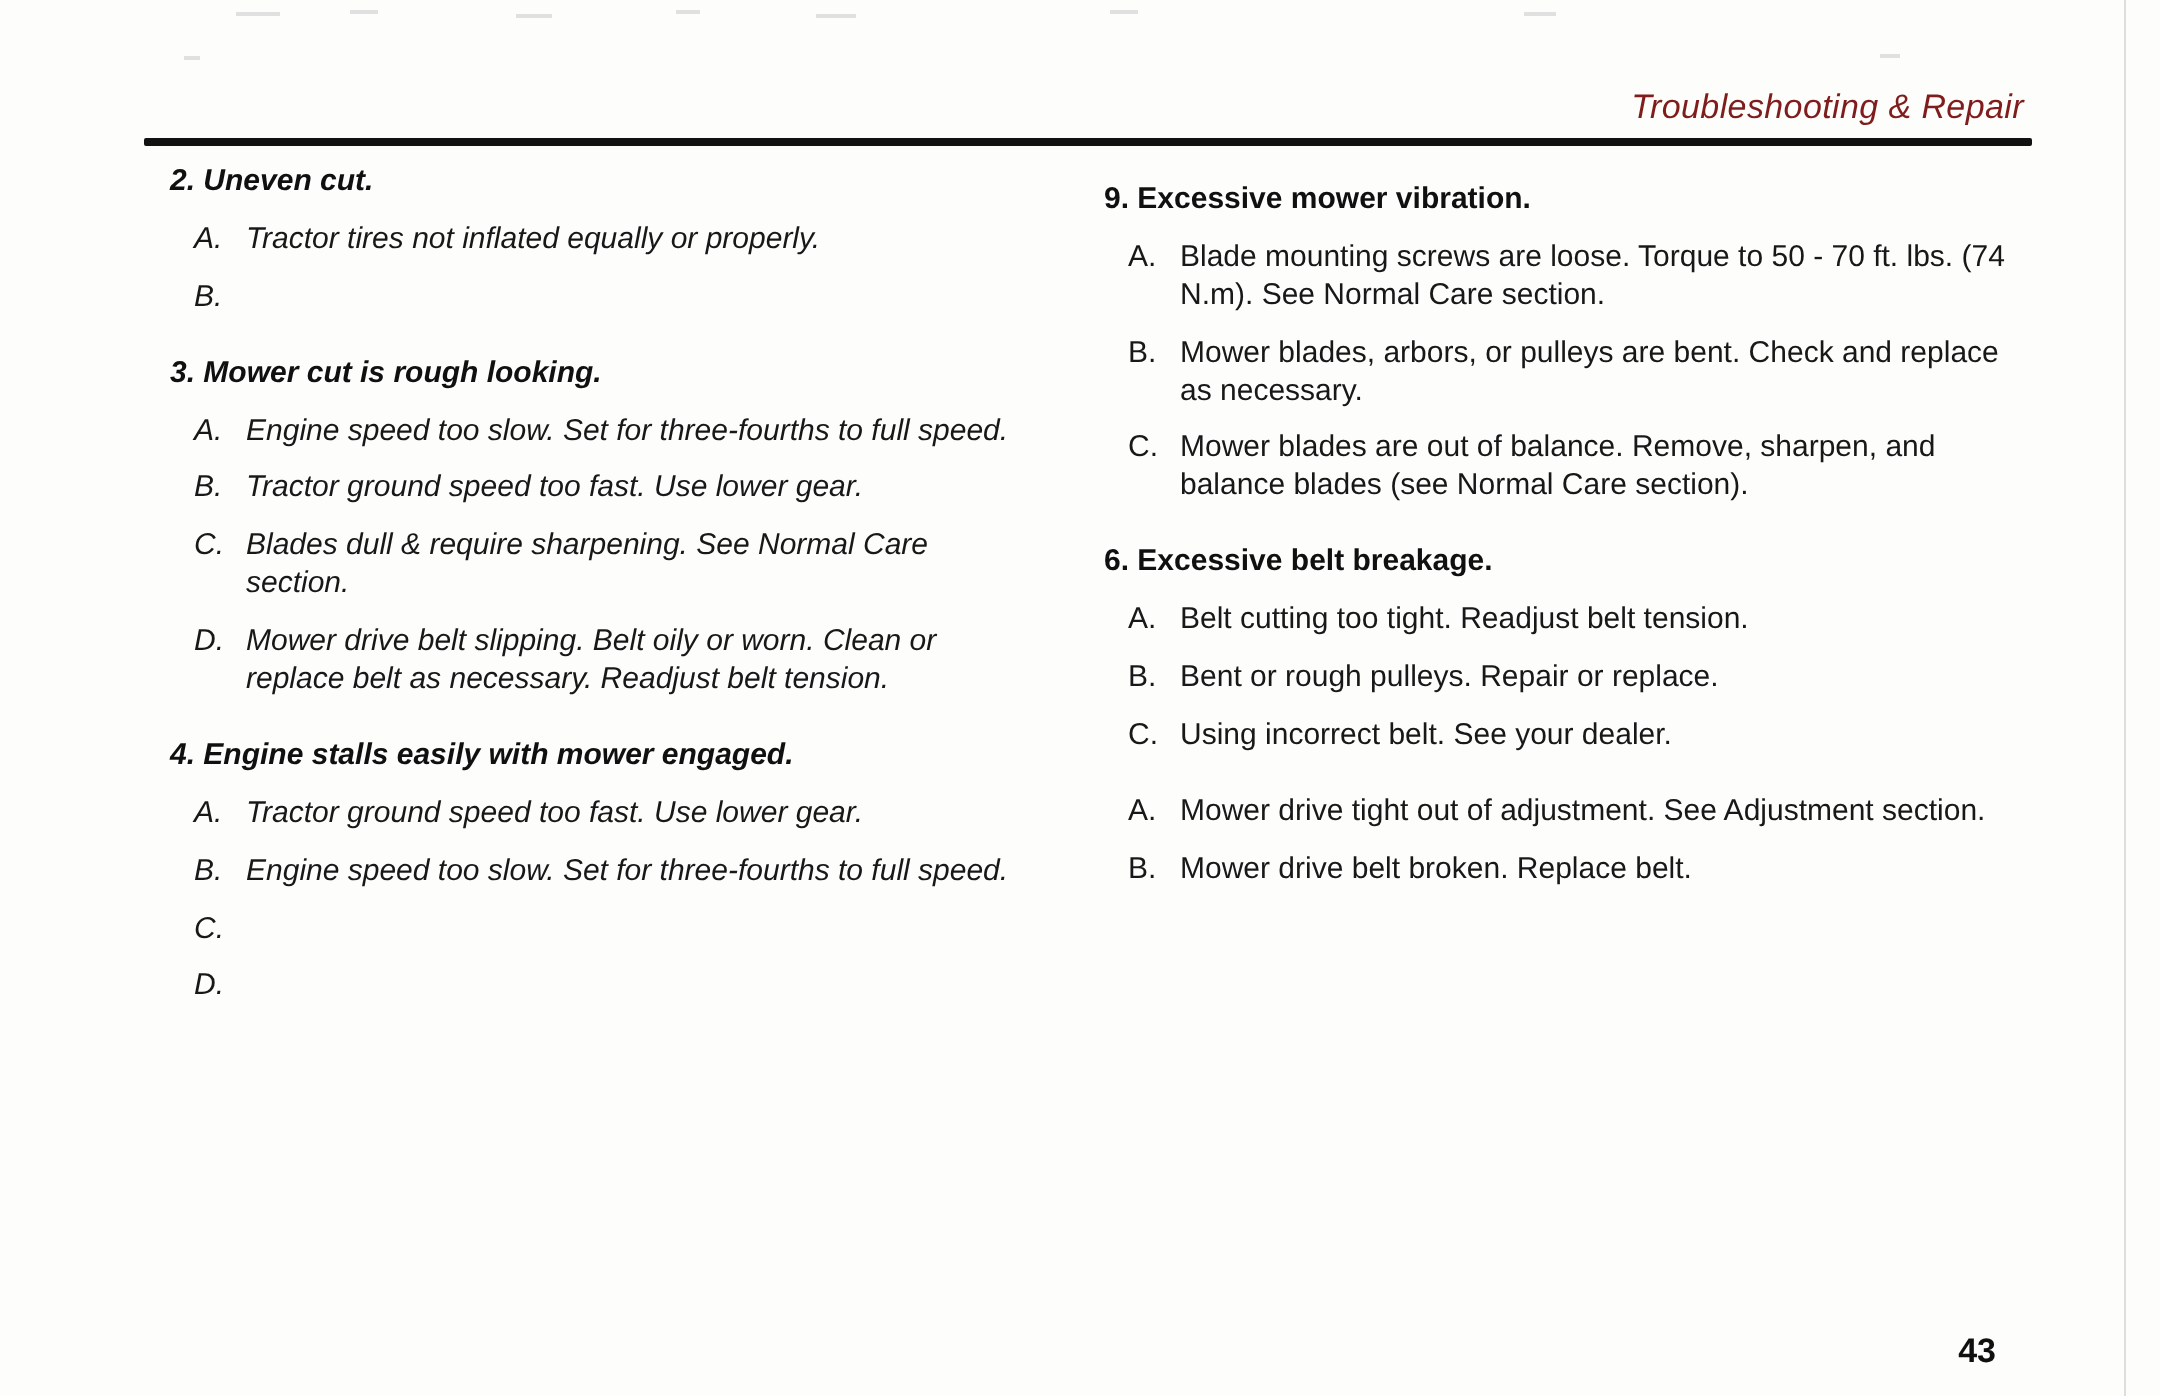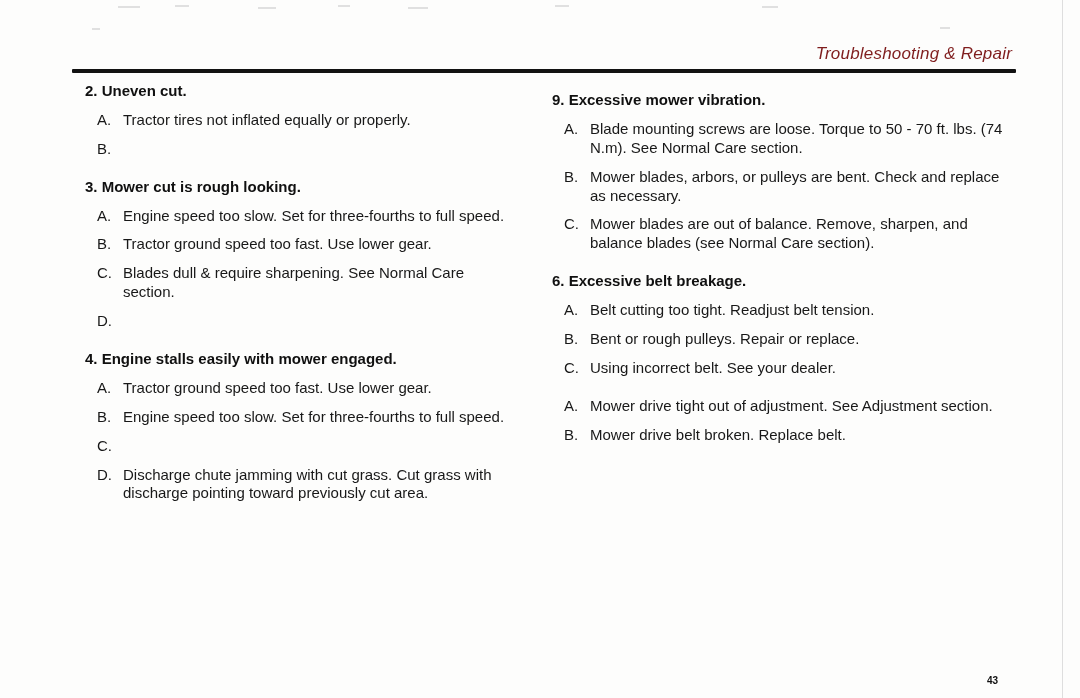--- a/index.html
+++ b/index.html
@@ -52,21 +52,21 @@
     background: #121212;
     border-radius: 1px;
   }
   .columns {
     position: absolute;
     top: 82px;
     left: 85px;
     display: flex;
   }
   .col { font-size: 15px; line-height: 1.26; }
-  .col-left  { width: 445px; }
+  .col-left  { width: 445px; font-style: italic; }
   .col-right { width: 465px; margin-left: 22px; padding-top: 9px; }
   .section { margin-bottom: 19px; }
   .heading {
     font-weight: bold;
     font-size: 15px;
     margin: 0 0 10px 0;
     color: #101010;
   }
   .item {
     display: flex;
@@ -77,21 +77,21 @@
     color: #181818;
   }
   .txt { flex: 1; }
   .col-left .txt  { max-width: 385px; }
   .col-right .txt { max-width: 428px; }
   .page-number {
     position: absolute;
     bottom: 12px;
     right: 82px;
     font-weight: bold;
-    font-size: 10px;
+    font-size: 17px;
     color: #101010;
   }
 </style>
 </head>
 <body>
 
 <div class="page">
 
   <div class="artifact dash" style="left:118px; top:6px; width:22px;"></div>
   <div class="artifact dash" style="left:175px; top:5px; width:14px;"></div>
@@ -131,39 +131,39 @@
         <div class="item">
           <span class="lbl">B.</span>
           <span class="txt">Tractor ground speed too fast. Use lower gear.</span>
         </div>
         <div class="item">
           <span class="lbl">C.</span>
           <span class="txt">Blades dull &amp; require sharpening. See Normal Care section.</span>
         </div>
         <div class="item">
           <span class="lbl">D.</span>
+          <span class="txt">Mower drive belt slipping. Belt oily or worn. Clean or replace belt as necessary. Readjust belt tension.</span>
         </div>
       </div>
 
       <div class="section">
         <div class="heading">4. Engine stalls easily with mower engaged.</div>
         <div class="item">
           <span class="lbl">A.</span>
           <span class="txt">Tractor ground speed too fast. Use lower gear.</span>
         </div>
         <div class="item">
           <span class="lbl">B.</span>
           <span class="txt">Engine speed too slow. Set for three-fourths to full speed.</span>
         </div>
         <div class="item">
           <span class="lbl">C.</span>
         </div>
         <div class="item">
           <span class="lbl">D.</span>
-          <span class="txt">Discharge chute jamming with cut grass. Cut grass with discharge pointing toward previously cut area.</span>
         </div>
       </div>
 
     </div>
 
     <div class="col col-right">
 
       <div class="section">
         <div class="heading">9. Excessive mower vibration.</div>
         <div class="item">

